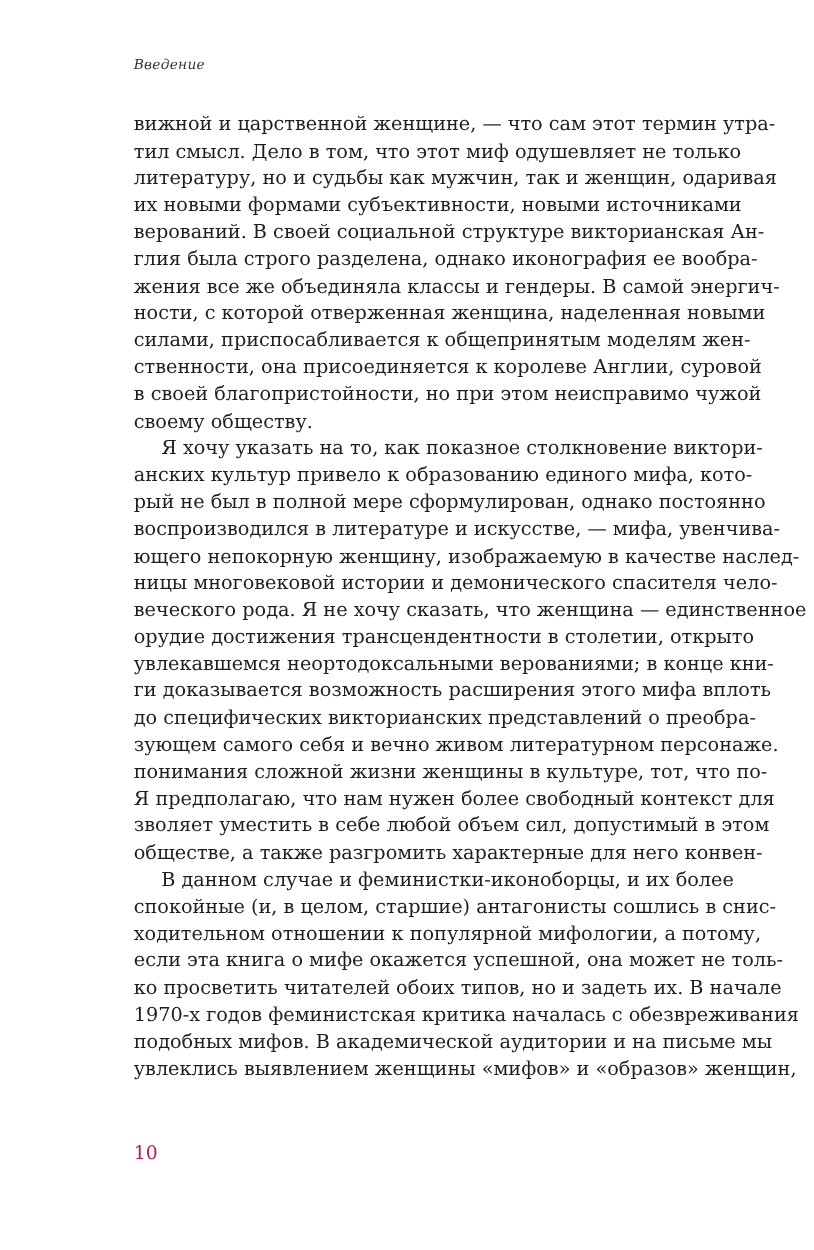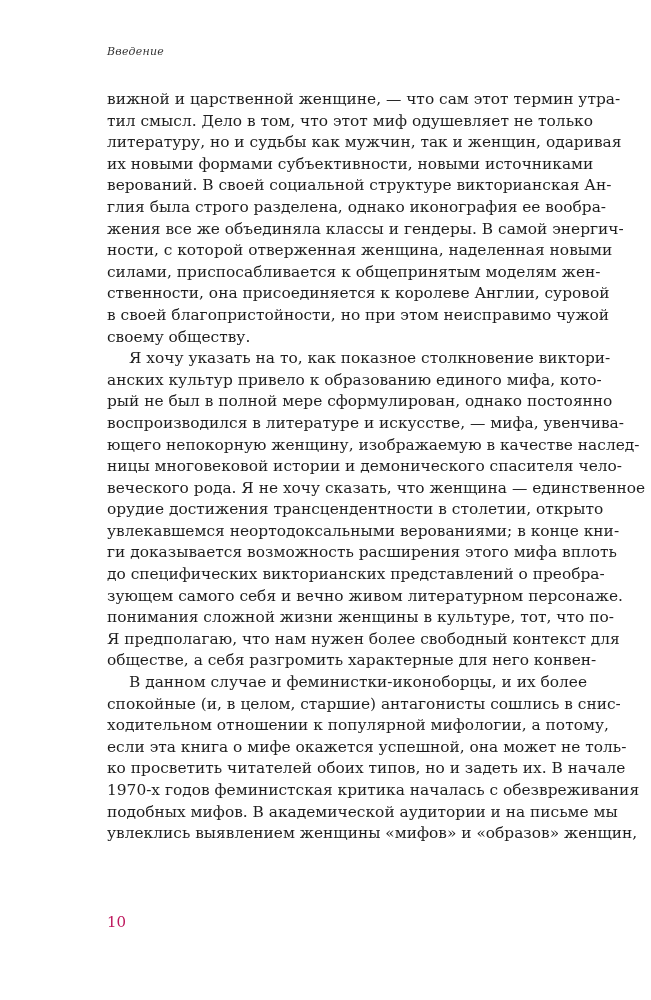--- a/index.html
+++ b/index.html
@@ -55,21 +55,22 @@
       <span class="line">ющего непокорную женщину, изображаемую в качестве наслед-</span>
       <span class="line">ницы многовековой истории и демонического спасителя чело-</span>
       <span class="line">веческого рода. Я не хочу сказать, что женщина — единственное</span>
       <span class="line">орудие достижения трансцендентности в столетии, открыто</span>
       <span class="line">увлекавшемся неортодоксальными верованиями; в конце кни-</span>
       <span class="line">ги доказывается возможность расширения этого мифа вплоть</span>
       <span class="line">до специфических викторианских представлений о преобра-</span>
       <span class="line">зующем самого себя и вечно живом литературном персонаже.</span>
       <span class="line">понимания сложной жизни женщины в культуре, тот, что по-</span>
       <span class="line">Я предполагаю, что нам нужен более свободный контекст для</span>
-      <span class="line">обществе, а себя разгромить характерные для него конвен-</span>
+      <span class="line">зволяет уместить в себе любой объем сил, допустимый в этом</span>
+      <span class="line">обществе, а также разгромить характерные для него конвен-</span>
     </div>
     <div>
       <span class="line indent">В данном случае и феминистки-иконоборцы, и их более</span>
       <span class="line">спокойные (и, в целом, старшие) антагонисты сошлись в снис-</span>
       <span class="line">ходительном отношении к популярной мифологии, а потому,</span>
       <span class="line">если эта книга о мифе окажется успешной, она может не толь-</span>
       <span class="line">ко просветить читателей обоих типов, но и задеть их. В начале</span>
       <span class="line">1970-х годов феминистская критика началась с обезвреживания</span>
       <span class="line">подобных мифов. В академической аудитории и на письме мы</span>
       <span class="line">увлеклись выявлением женщины «мифов» и «образов» женщин,</span>

